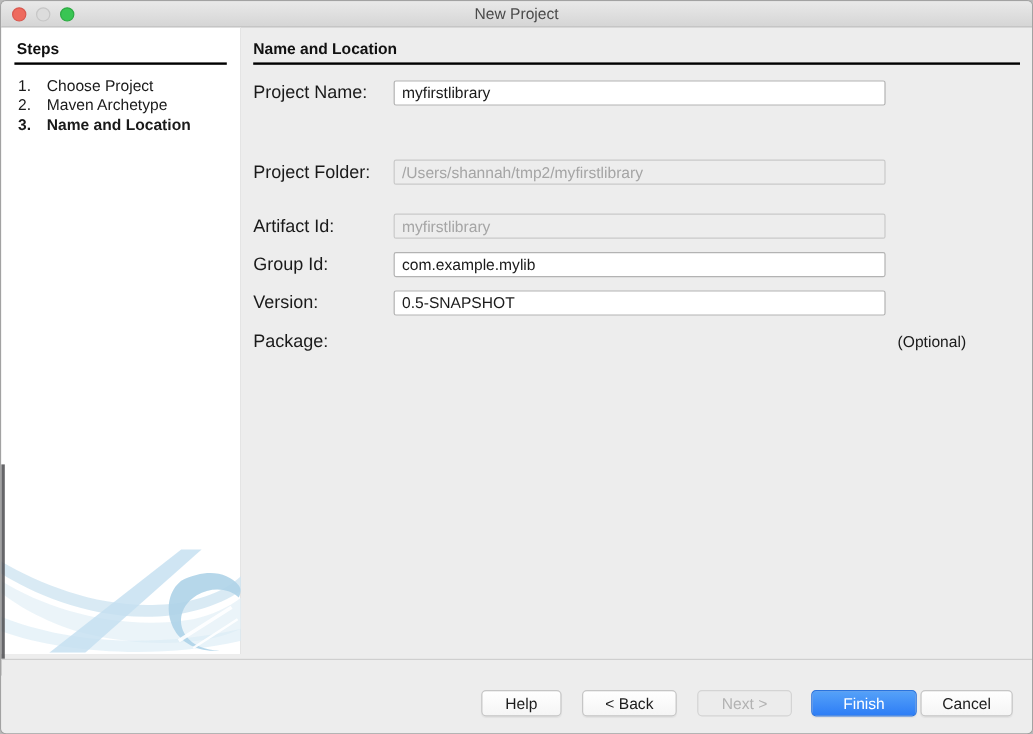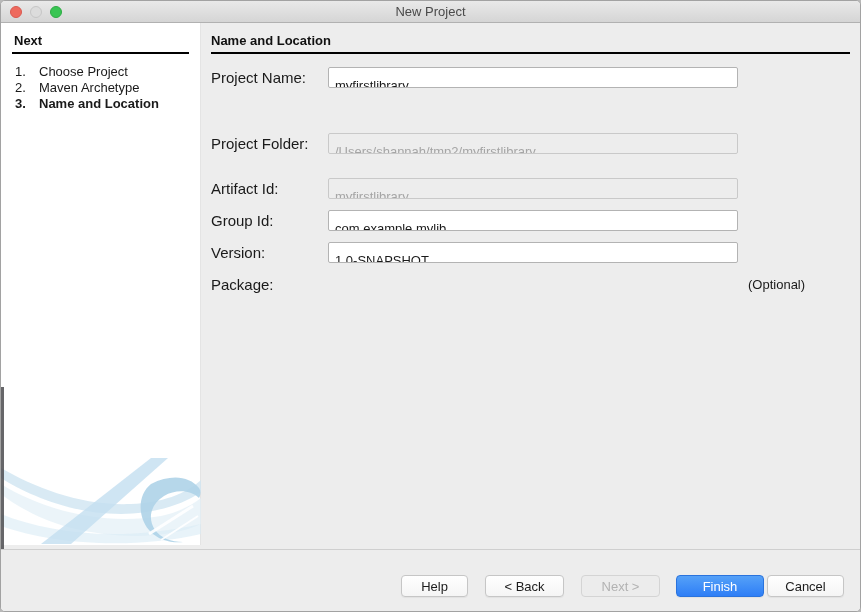--- a/index.html
+++ b/index.html
@@ -43,21 +43,21 @@
   .main { position:absolute; left:200px; top:22px; width:661px; height:527px; background:#ededed; }
   .main-heading { position:absolute; left:10px; top:10px; font-size:13px; font-weight:bold; color:#111; }
   .main-rule { position:absolute; left:10px; top:29px; width:639px; height:0; border-top:2px solid #000; }
   .frow { position:absolute; left:0; width:100%; height:22px; }
   .frow .flabel {
     position:absolute; left:10px; top:0; font-size:15px; line-height:21px; color:#1a1a1a;
   }
   .field {
     position:absolute; left:127px; top:0; width:410px; height:21px;
     background:#fff; border:1px solid #b3b3b3; border-radius:2px;
-    font-size:13px; line-height:19px; color:#1a1a1a; padding:8px 6px;
+    font-size:13px; line-height:19px; color:#1a1a1a; padding:0 6px;
     white-space:nowrap; overflow:hidden;
   }
   .field.disabled { background:#ededed; border-color:#c9c9c9; color:#a5a5a5; }
   .field.focused {
     border:1px solid #6d9ce0; box-shadow:0 0 0 2px #a5c6ed; background:#fff;
   }
   .caret { display:inline-block; width:1px; height:14px; background:#000; vertical-align:-2px; }
   .optional { position:absolute; left:547px; top:0; font-size:13px; line-height:21px; color:#1a1a1a; }
   .row-name     { top:44px; }
   .row-location { top:76px; }
@@ -92,21 +92,21 @@
 <div class="window">
 
   <div class="titlebar">
     <span class="tl close"></span>
     <span class="tl minimize"></span>
     <span class="tl zoom"></span>
     <div class="title">New Project</div>
   </div>
 
   <div class="sidebar">
-    <div class="steps-heading">Next</div>
+    <div class="steps-heading">Steps</div>
     <div class="steps-rule"></div>
     <ul class="steps-list">
       <li>
         <span class="num">1.</span>
         <span>Choose Project</span>
       </li>
       <li>
         <span class="num">2.</span>
         <span>Maven Archetype</span>
       </li>
@@ -147,21 +147,21 @@
       <div class="field disabled"><span>myfirstlibrary</span></div>
     </div>
 
     <div class="frow row-group">
       <span class="flabel">Group Id:</span>
       <div class="field"><span>com.example.mylib</span></div>
     </div>
 
     <div class="frow row-version">
       <span class="flabel">Version:</span>
-      <div class="field"><span>1.0-SNAPSHOT</span></div>
+      <div class="field"><span>0.5-SNAPSHOT</span></div>
     </div>
 
     <div class="frow row-package">
       <span class="flabel">Package:</span>
       <span class="optional">(Optional)</span>
     </div>
   </div>
 
   <div class="footer">
     <button class="btn btn-help">Help</button>

